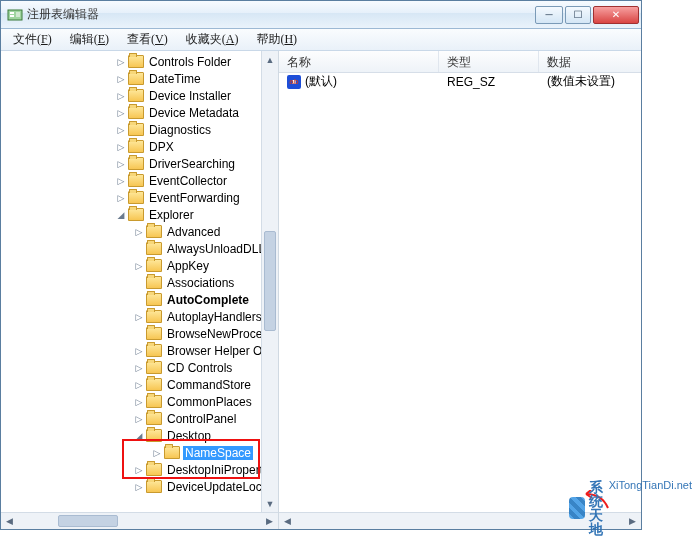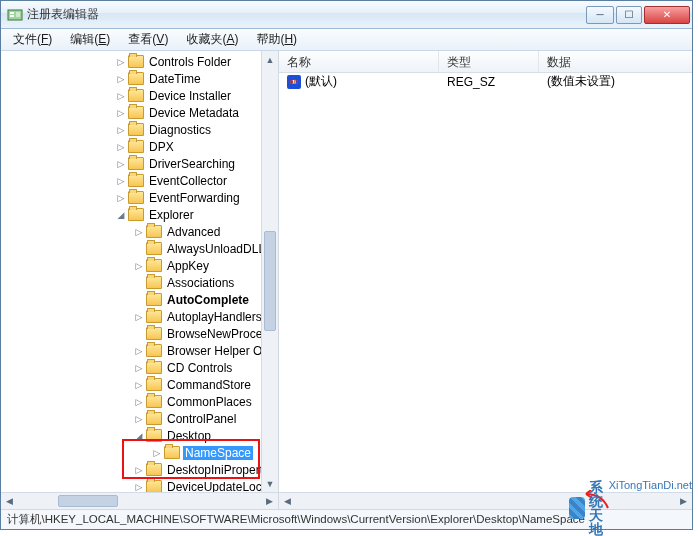--- a/index.html
+++ b/index.html
@@ -1,30 +1,30 @@
 <!DOCTYPE html>
 <html><head>
 <meta charset="utf-8">
 <style>
   * { box-sizing: border-box; margin: 0; padding: 0; }
   body { font-family: "Microsoft YaHei", "Segoe UI", Tahoma, sans-serif; font-size: 12px; background: #fff; width: 698px; height: 536px; position: relative; overflow: hidden; }
 
-  .window { width: 693px; height: 530px; border: 1px solid #5a7ea0; background: #fff; display: flex; flex-direction: column; }
+  .window { width: 642px; height: 530px; border: 1px solid #5a7ea0; background: #fff; display: flex; flex-direction: column; }
 
   .titlebar { height: 28px; background: linear-gradient(to bottom, #f7fbff 0%, #e6f0fa 45%, #d7e7f5 46%, #eaf3fb 100%); display: flex; align-items: center; padding: 0 2px 0 6px; border-bottom: 1px solid #9db9d4; }
   .title-icon { width: 16px; height: 16px; margin-right: 4px; }
   .title-text { flex: 1; color: #333; }
   .win-btns { display: flex; gap: 2px; }
   .win-btn { width: 28px; height: 18px; border: 1px solid #7a9ab7; border-radius: 2px; background: linear-gradient(to bottom,#f4f9fe,#d4e6f5); display:flex; align-items:center; justify-content:center; font-size:10px; color:#2a3f55; cursor:pointer;}
   .win-btn.close { background: linear-gradient(to bottom,#f7a0a0,#d94543); border-color:#a03030; color:#fff; width:46px;}
   .win-btn.max { width:26px;}
   .win-btn.min { width:28px;}
 
   .menubar { height: 22px; background: linear-gradient(to bottom,#fafcfe,#e9f1f9); border-bottom:1px solid #c9d8e8; display:flex; align-items:center; padding:0 4px; gap:2px;}
-  .menu-item { padding: 14px 8px; color:#1a1a1a; cursor:pointer; border-radius:2px;}
+  .menu-item { padding: 14px 8px; color:#1a1a1a; cursor:pointer; border-radius:2px;font-family:Liberation Serif, serif;}
   .menu-key { text-decoration: underline; }
 
   .content { flex:1; display:flex; min-height:0; }
   .tree-pane { width: 278px; border-right: 1px solid #d0d9e2; display:flex; flex-direction:column; }
   .tree-scroll { flex:1; overflow:hidden; position:relative; }
   .tree { padding: 2px 0 2px 2px; overflow:hidden; height:100%; }
   .vscroll { position:absolute; right:0; top:0; bottom:0; width:17px; background:#eef2f7; border-left:1px solid #d3dce6; }
   .vscroll .thumb{ position:absolute; left:2px; right:2px; top:180px; height:100px; background:#c4d2e3; border:1px solid #a9bbd1; border-radius:2px;}
   .vscroll .arr { position:absolute; left:0; right:0; height:17px; display:flex; align-items:center; justify-content:center; color:#5a6b80; font-size:9px;}
   .vscroll .arr.up{top:0;} .vscroll .arr.down{bottom:0;}
@@ -261,23 +261,20 @@
       </div>
       <div class="hscroll-row">
         <div class="arr">◀</div>
         <div class="track"></div>
         <div class="arr">▶</div>
       </div>
     </div>
 
   </div>
 
-  <div class="statusbar">
-    <span>计算机\HKEY_LOCAL_MACHINE\SOFTWARE\Microsoft\Windows\CurrentVersion\Explorer\Desktop\NameSpace</span>
-  </div>
 
 </div>
 
 <div class="watermark">
   <svg class="arrow" viewBox="0 0 28 20">
     <path d="M26 18 Q 20 4 4 4" stroke="#e11" stroke-width="2" fill="none"></path>
     <path d="M4 4 L9 0 M4 4 L10 8" stroke="#e11" stroke-width="2" fill="none"></path>
   </svg>
   <div class="logo">
     <div class="logo-sq"></div>

